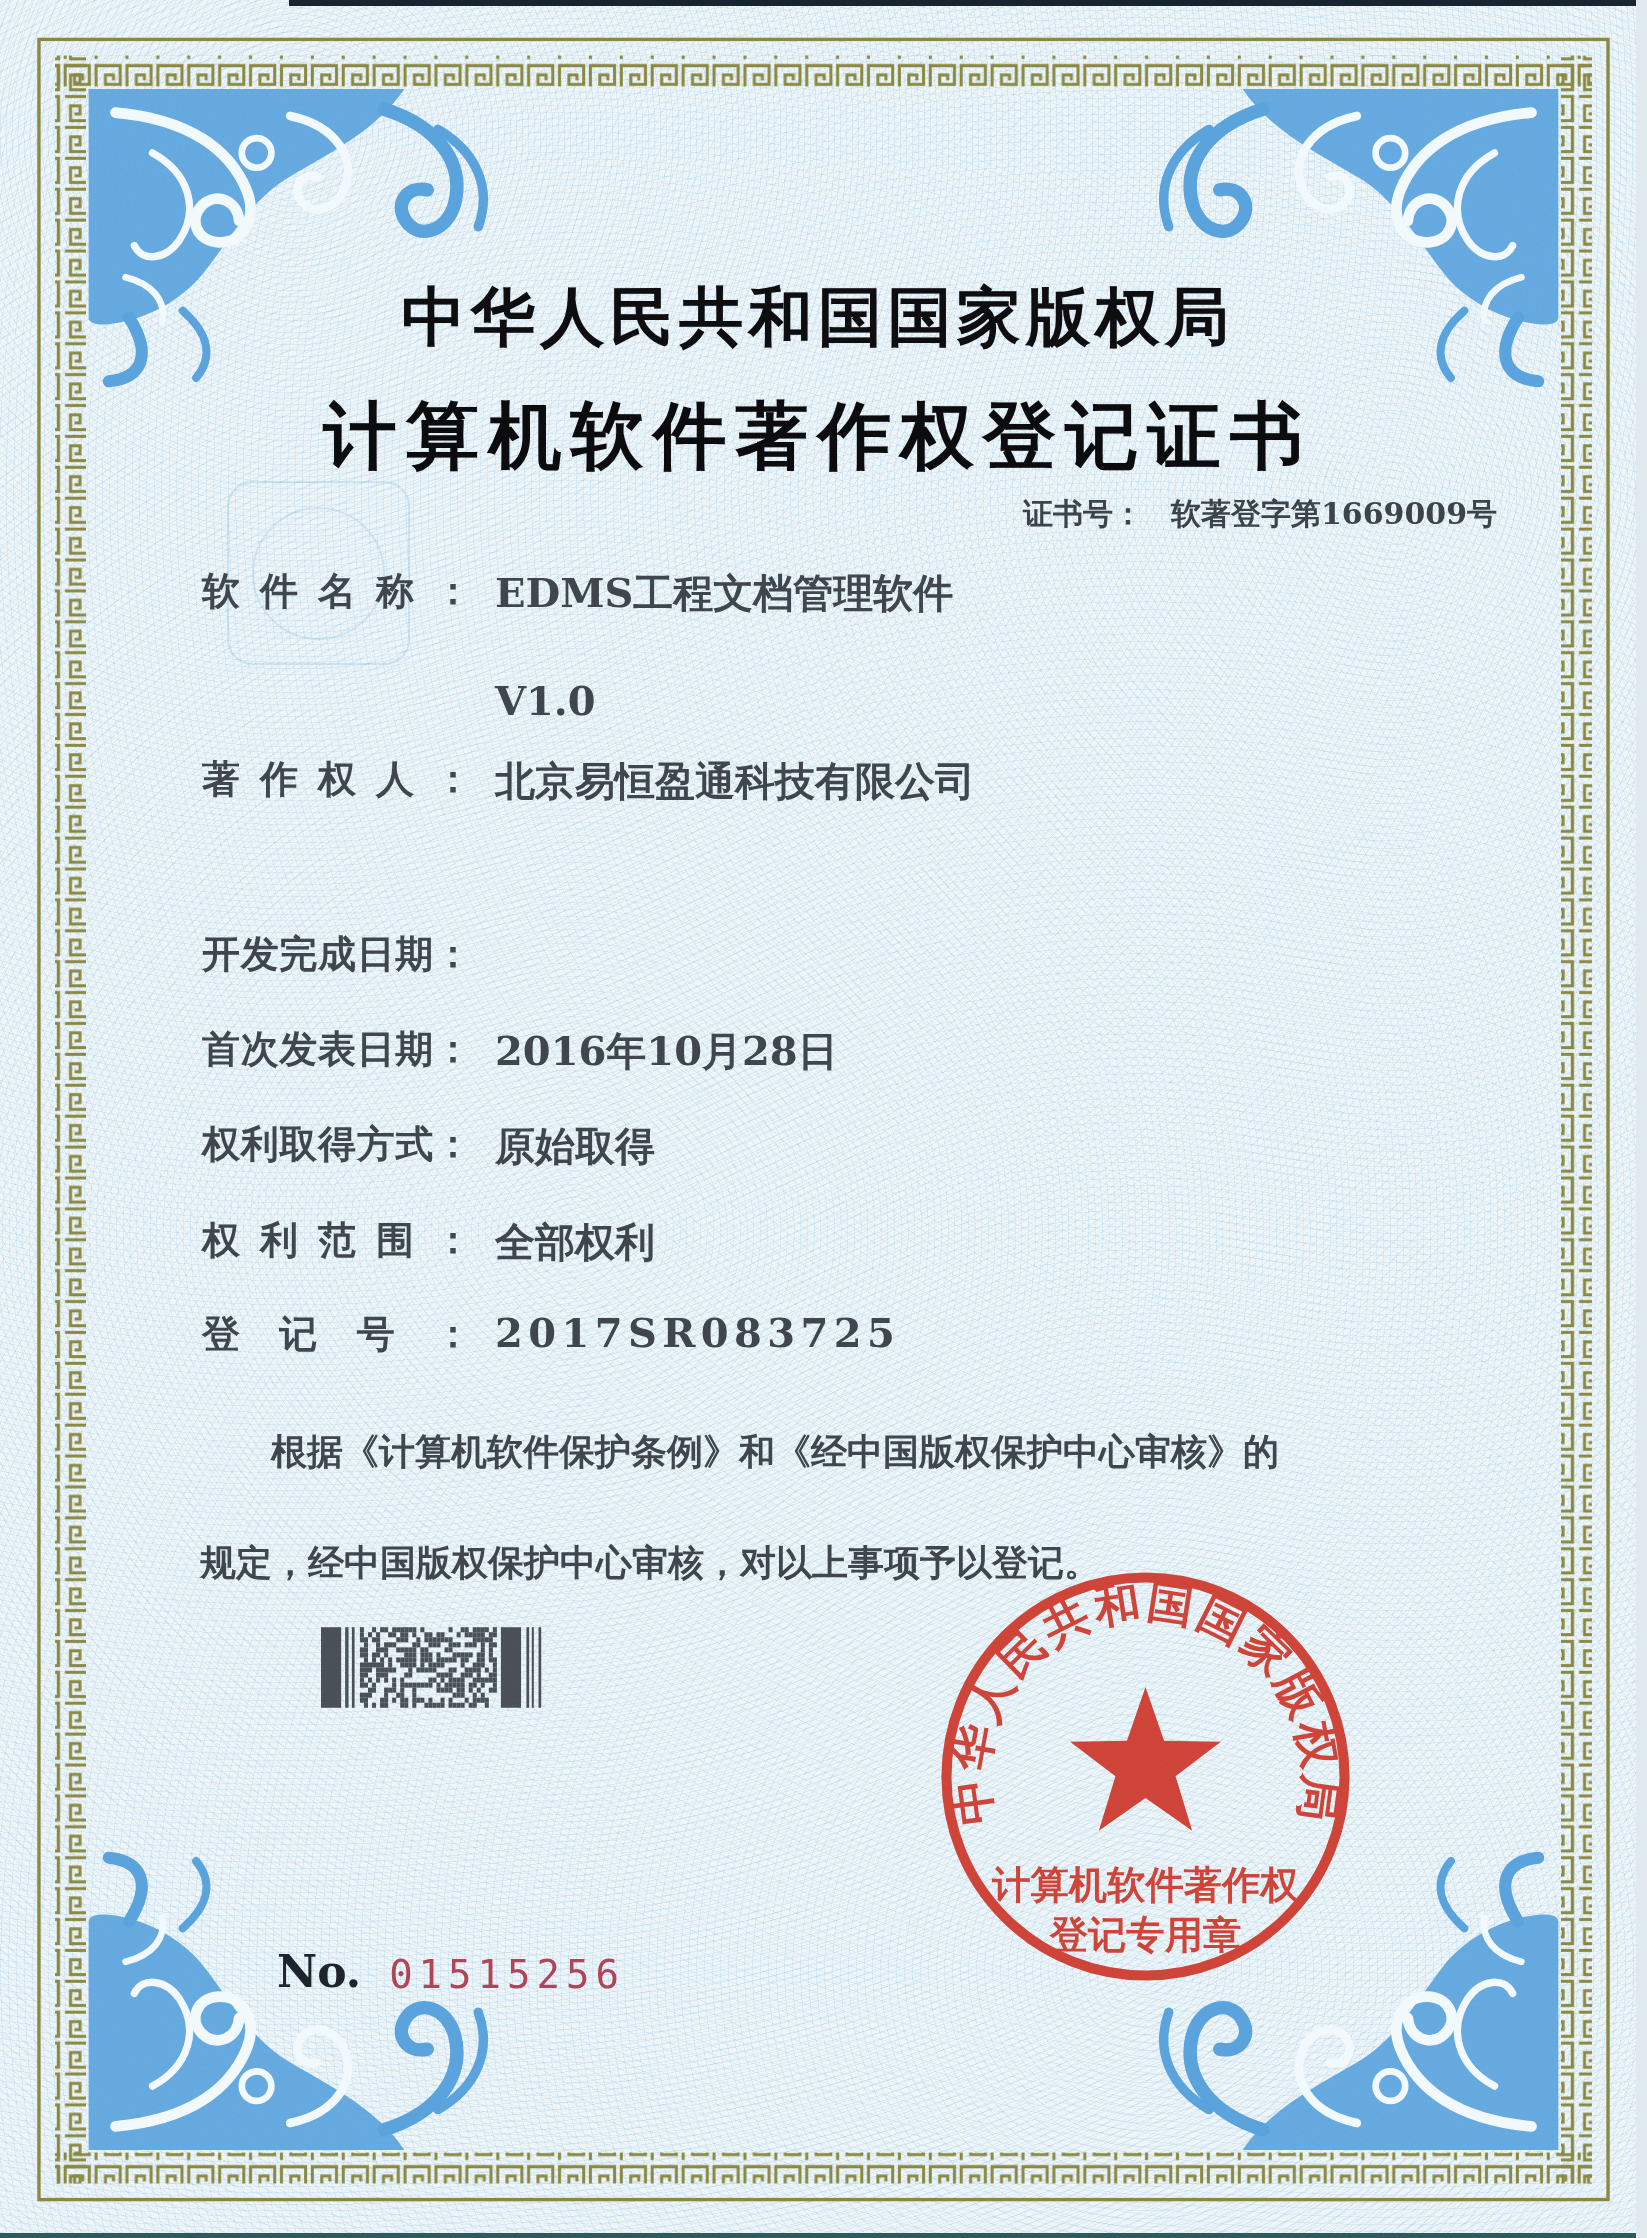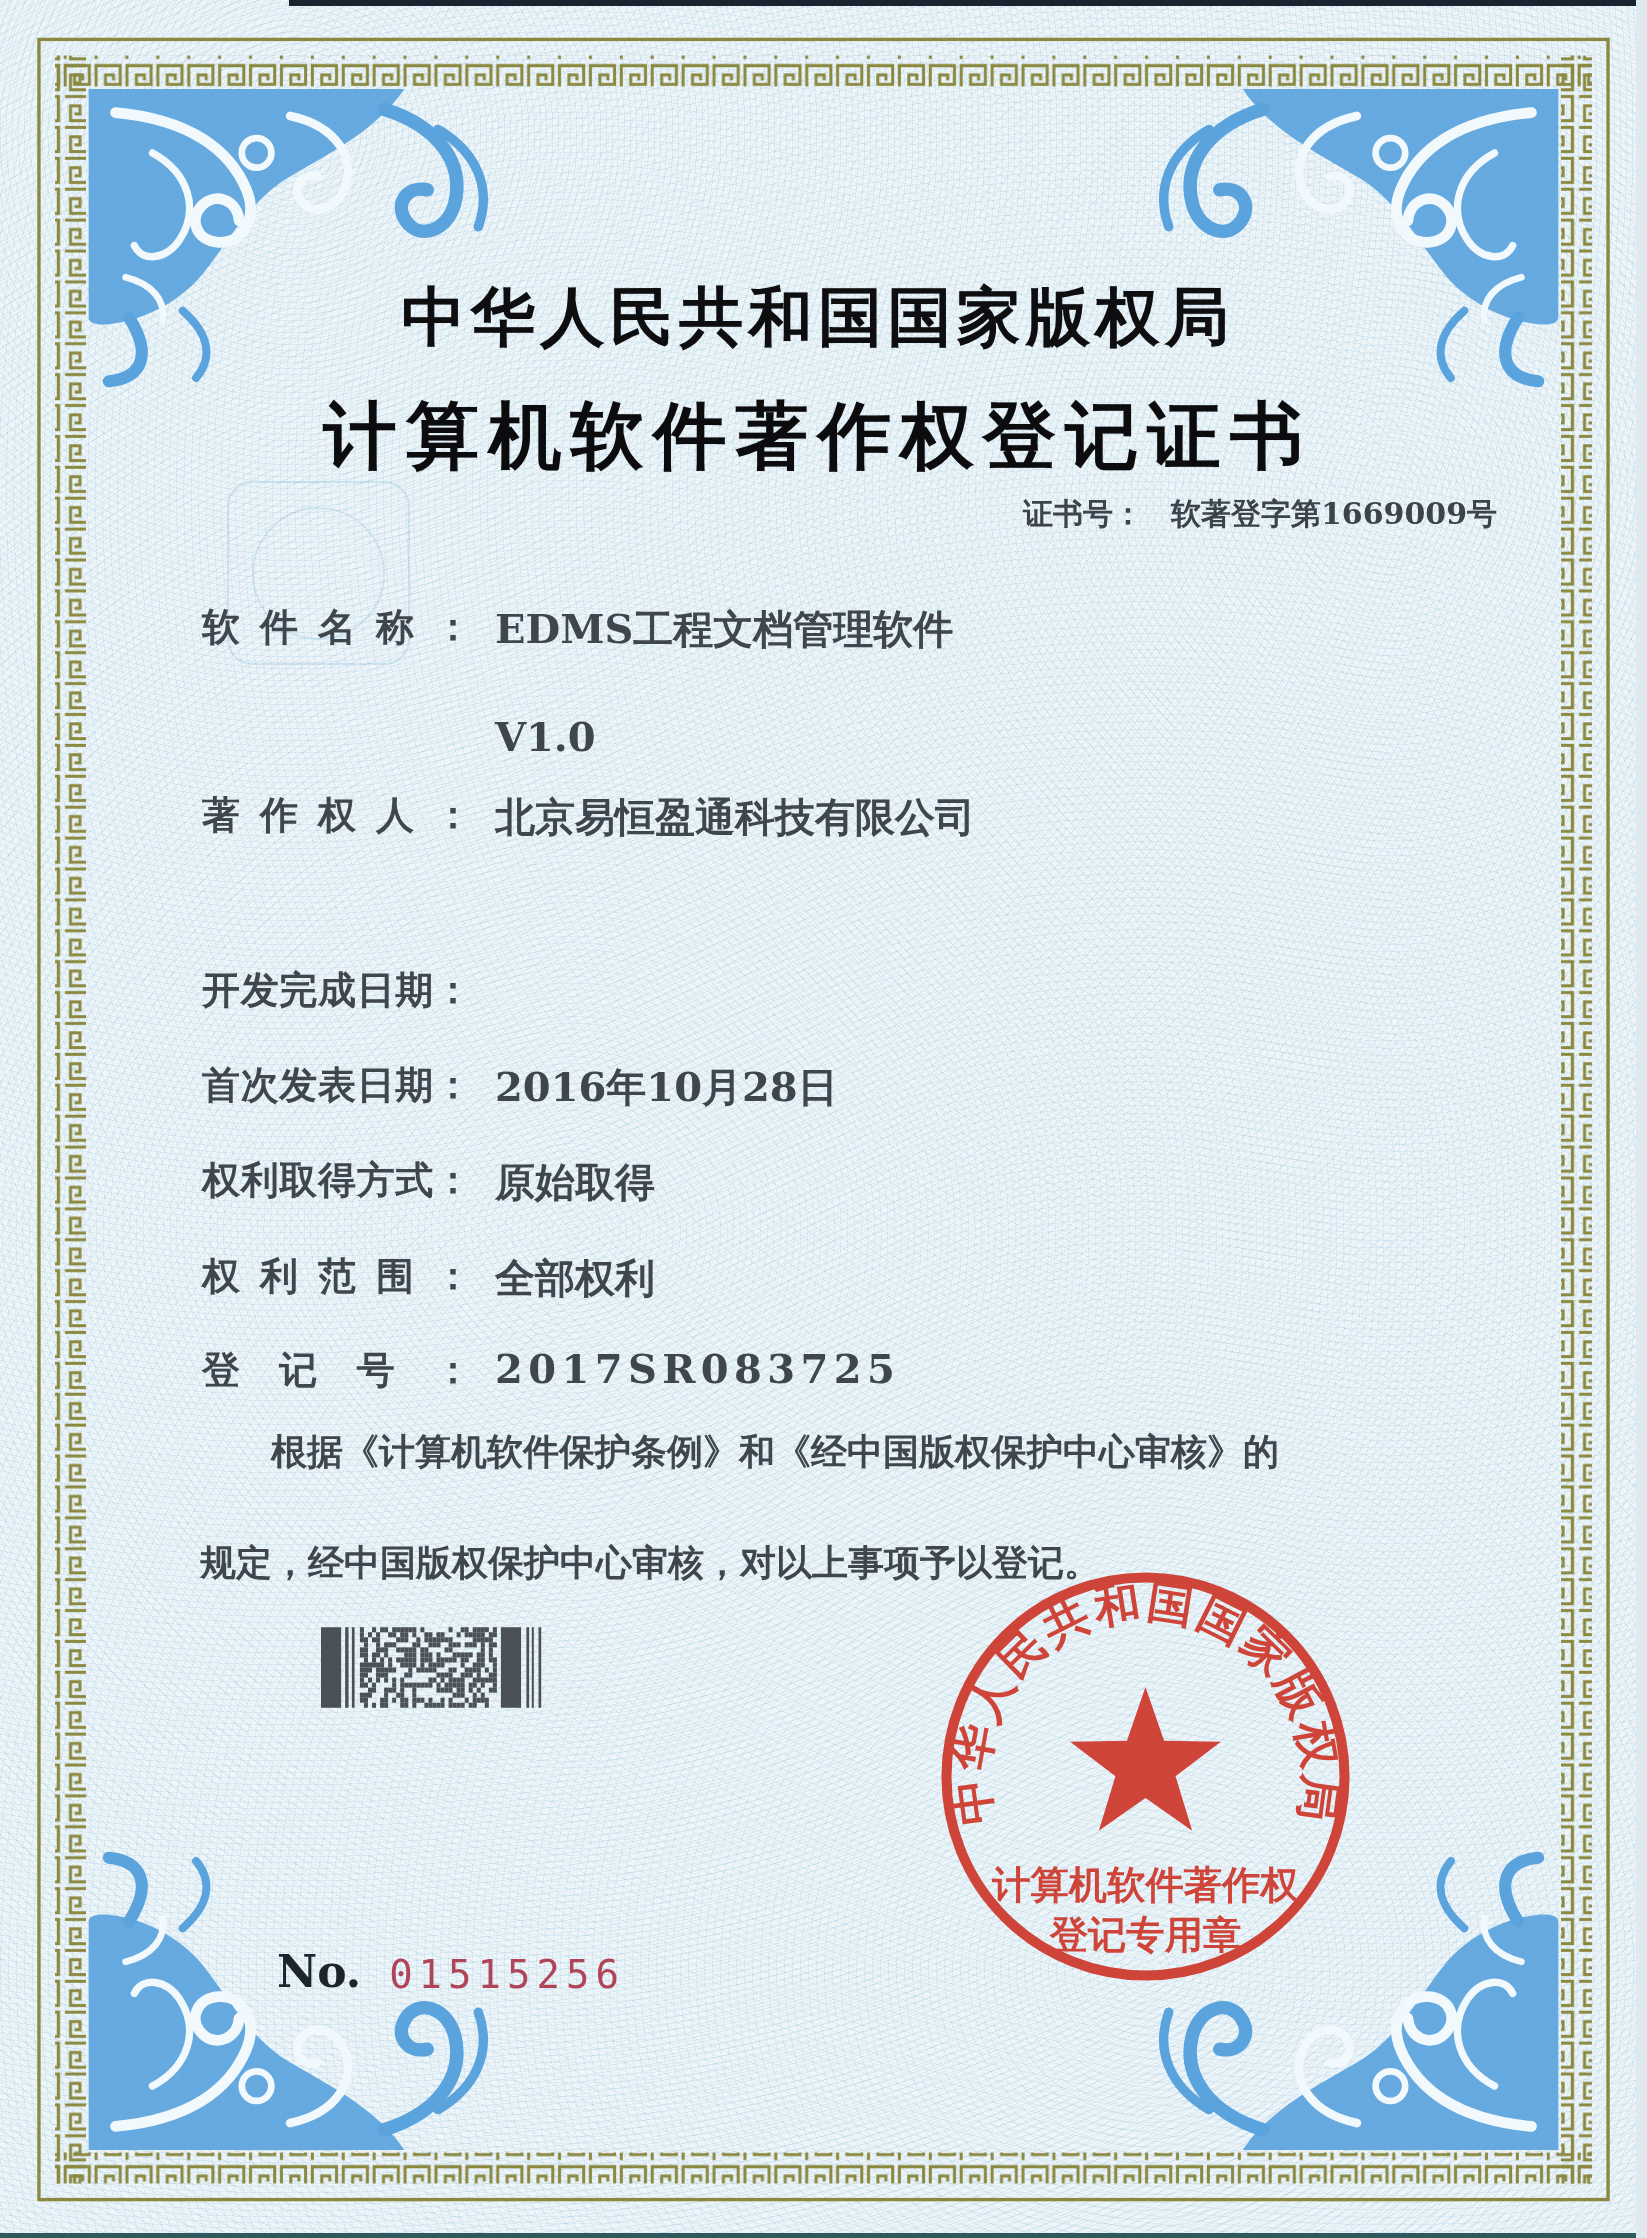--- a/index.html
+++ b/index.html
@@ -25,21 +25,21 @@
   }
   .title2{
     top:388px;left:0;width:100%;text-align:center;
     font-size:73px;font-weight:bold;letter-spacing:9.4px;color:#0c0c0e;
     text-shadow:0 0 0.7px rgba(20,25,35,.4);
   }
   .certno{
     top:494px;left:1023px;font-size:30px;font-weight:600;color:#3c434a;
     display:flex;gap:28px;white-space:nowrap;
   }
-  .row{position:absolute;left:202px;display:flex;align-items:flex-start;white-space:nowrap;margin-top:36px;}
+  .row{position:absolute;left:202px;display:flex;align-items:flex-start;white-space:nowrap;}
   .lab{
     width:270px;font-size:38px;font-weight:600;color:#3f464d;
     text-align:justify;text-align-last:justify;
   }
   .val{margin-left:23px;font-size:40px;font-weight:600;color:#3f464d;}
   .val .second{margin-top:56px;}
   .val.sp{letter-spacing:5.4px;}
   .r1{top:566px}.r2{top:754px}.r3{top:929px}.r4{top:1024px}
   .r5{top:1119px}.r6{top:1215px}.r7{top:1309px}
   .statement{

